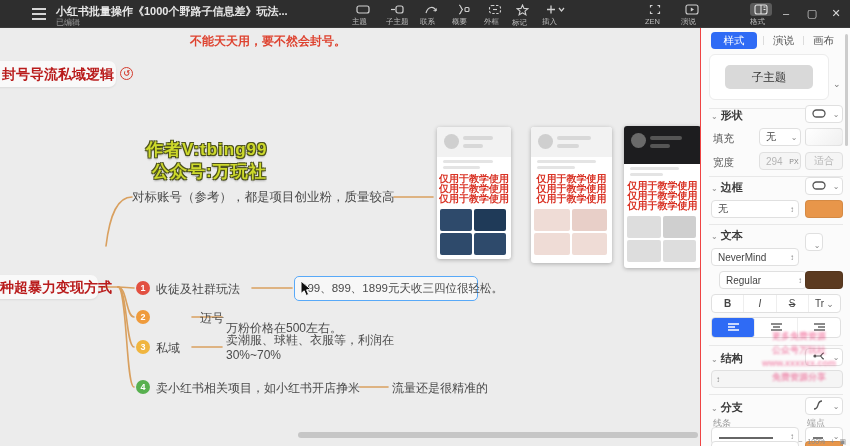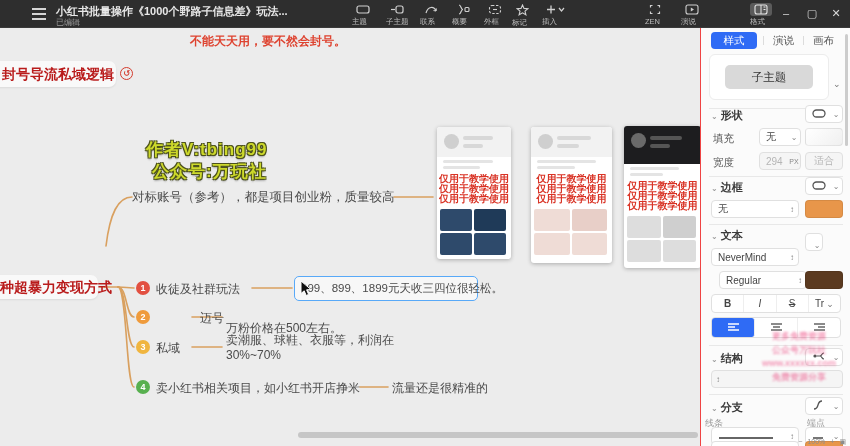--- a/index.html
+++ b/index.html
@@ -440,21 +440,21 @@
 
     <div class="sb-divider" style="top:366px"></div>
 
     <div class="sec-label" style="top:372px"><span class="tri">⌄</span><span>分支</span></div>
     <div class="ctrl" style="left:104px; top:369px; width:38px;">
       <span class="val"><svg width="12" height="10" viewBox="0 0 12 10">
             <path d="M10 1 C4 1 8 9 2 9" fill="none" stroke="#555" stroke-width="1.3"></path>
           </svg></span>
       <span class="ud">⌄</span>
     </div>
-    <div class="small-label" style="left:4px; top:389px;">线条</div>
+    <div class="small-label" style="left:12px; top:389px;">线条</div>
     <div class="small-label" style="left:106px; top:389px;">端点</div>
     <div class="ctrl" style="left:10px; top:399px; width:88px;">
       <span class="val"><svg width="56" height="4" viewBox="0 0 56 4">
             <path d="M1 2 H55" stroke="#333" stroke-width="1.5"></path>
           </svg></span>
       <span class="ud">↕</span>
     </div>
     <div class="ctrl" style="left:104px; top:399px; width:38px;">
       <span class="val"><svg width="12" height="4" viewBox="0 0 12 4">
             <path d="M1 2 H11" stroke="#555" stroke-width="1.6"></path>

